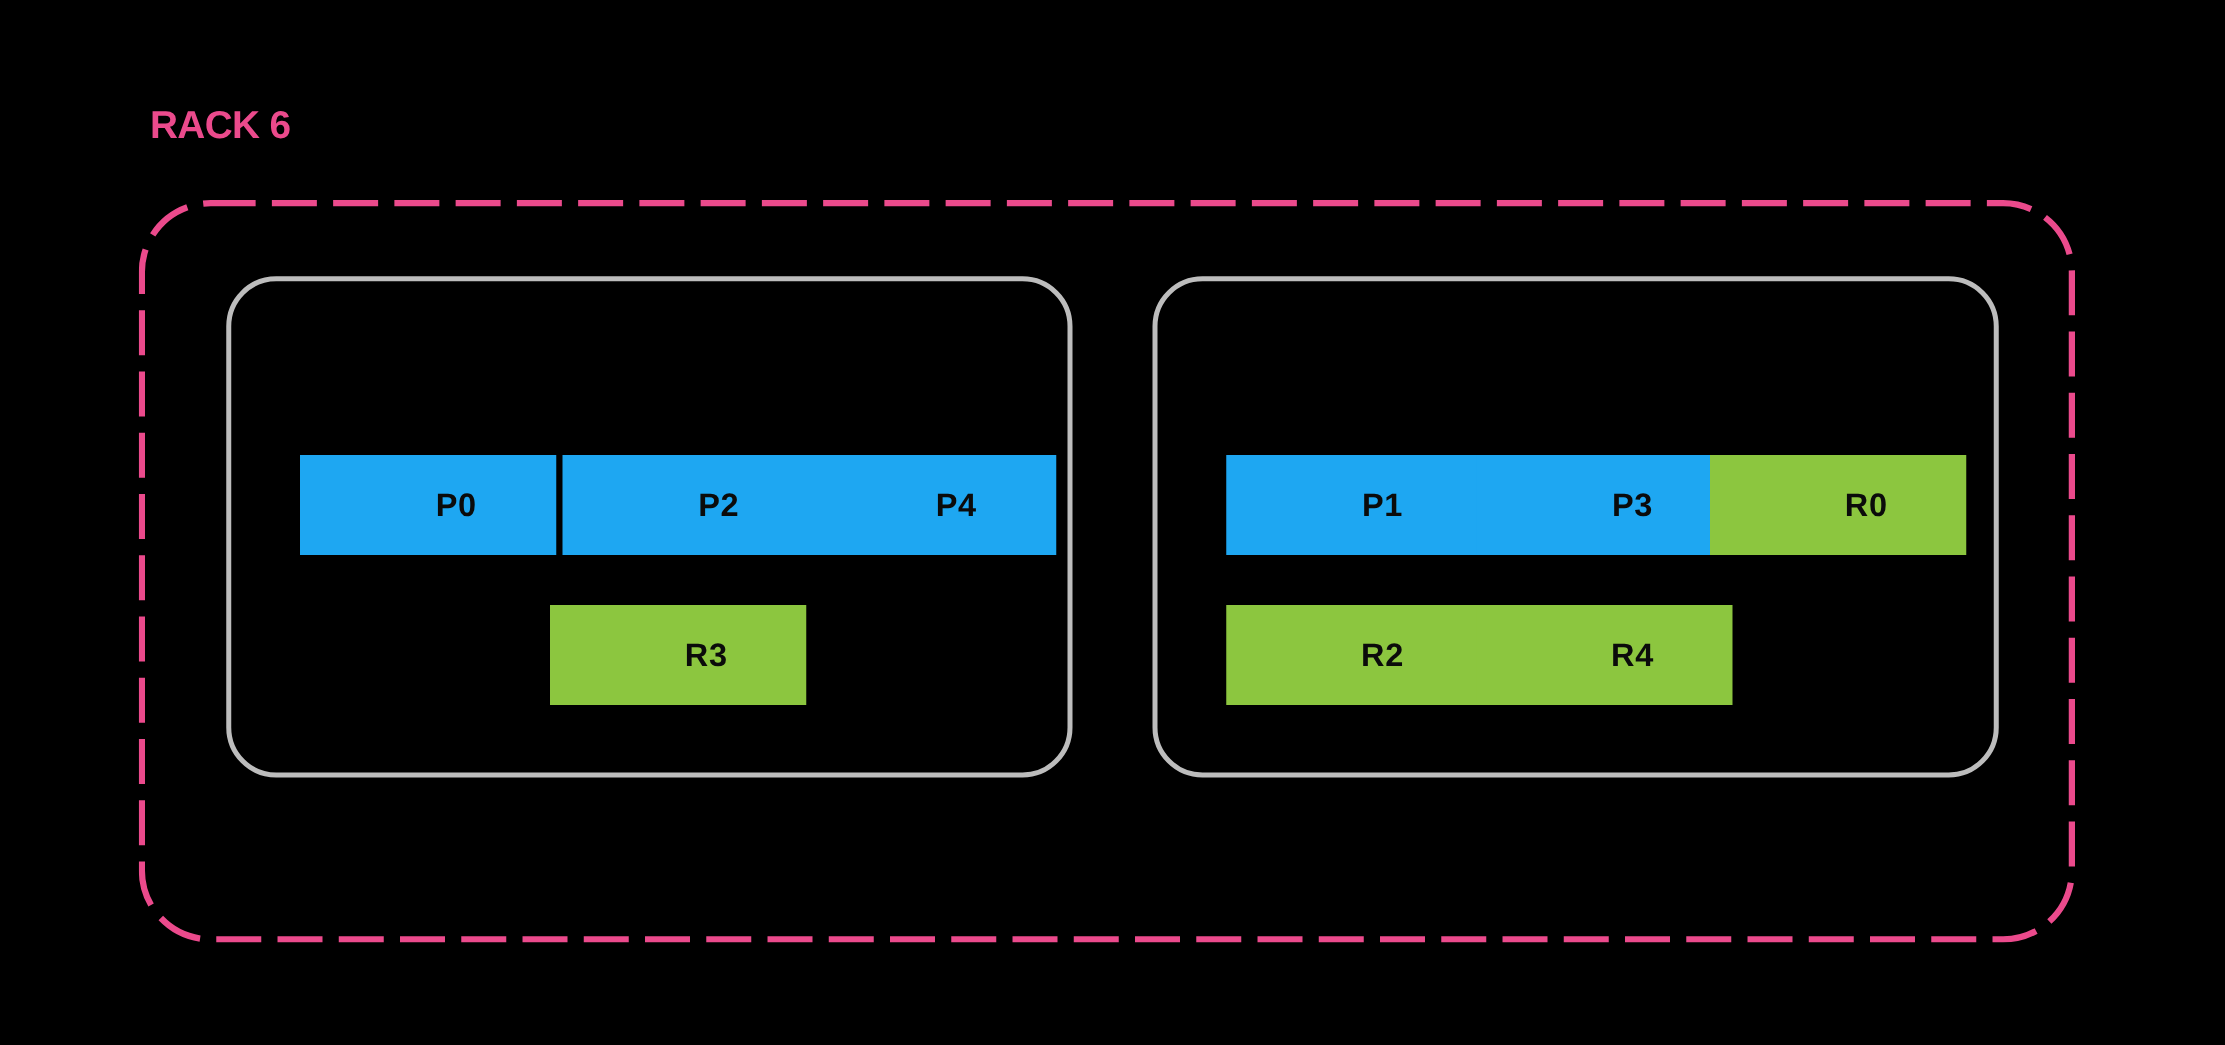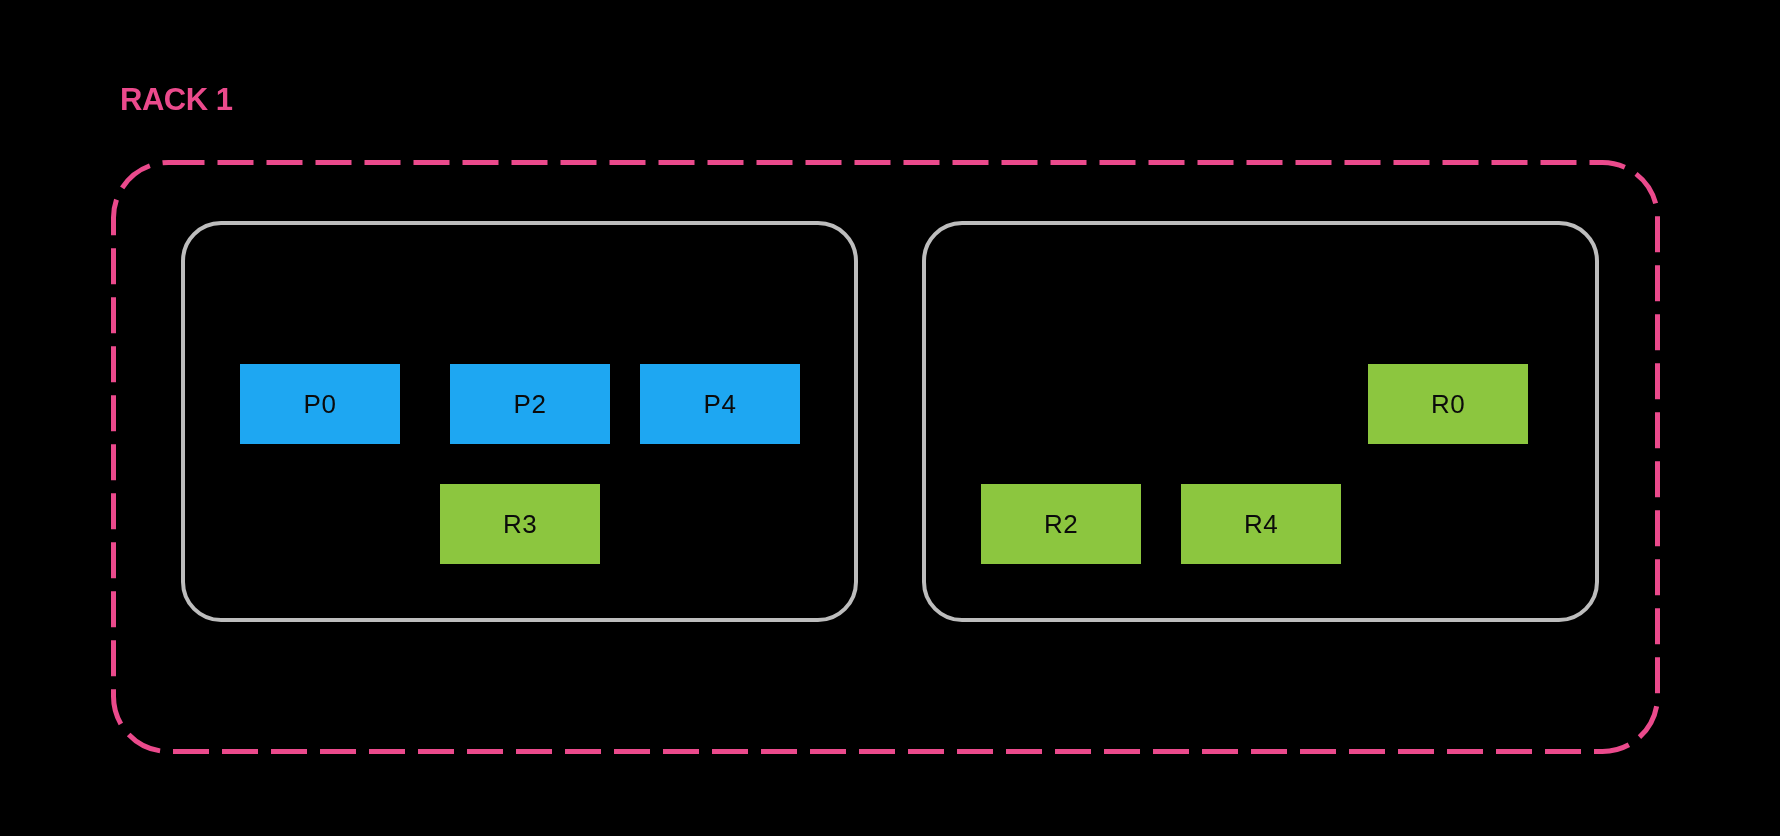--- a/index.html
+++ b/index.html
@@ -48,45 +48,48 @@
     background: transparent;
   }
   .shard {
     position: absolute;
     width: 160px;
     height: 80px;
     display: flex;
     align-items: center;
     justify-content: center;
     font-size: 26px;
-    font-weight: normal;
+    font-weight: bold;
     color: var(--shard-label, #0B0B0B);
     letter-spacing: 0.5px;
+    padding-left: 45px;
   }
   .shard.primary { background: var(--primary-fill, #1EA7F2); }
   .shard.replica { background: var(--replica-fill, #8CC63F); }
 </style>
 </head>
 <body>
 
 <div class="canvas">
 
-  <div class="rack-label">RACK 1</div>
+  <div class="rack-label">RACK 6</div>
 
   <svg class="rack-border" width="1549" height="594" aria-hidden="true">
     <rect x="2.5" y="2.5" width="1544" height="589" rx="55" ry="55"></rect>
   </svg>
 
   <div id="nodes-root">
       <div class="node" style="left: 181px;">
         <div class="shard primary" style="left: 55px; top: 139px;">P0</div>
         <div class="shard primary" style="left: 255px; top: 139px; margin-left: 10px;">P2</div>
         <div class="shard primary" style="left: 455px; top: 139px;">P4</div>
         <div class="shard replica" style="left: 255px; top: 259px;">R3</div>
       </div>
       <div class="node" style="left: 922px;">
+        <div class="shard primary" style="left: 55px; top: 139px;">P1</div>
+        <div class="shard primary" style="left: 255px; top: 139px;">P3</div>
         <div class="shard replica" style="left: 442px; top: 139px;">R0</div>
         <div class="shard replica" style="left: 55px; top: 259px;">R2</div>
         <div class="shard replica" style="left: 255px; top: 259px;">R4</div>
       </div>
     </div>
 
 </div>
 
 </body></html>

